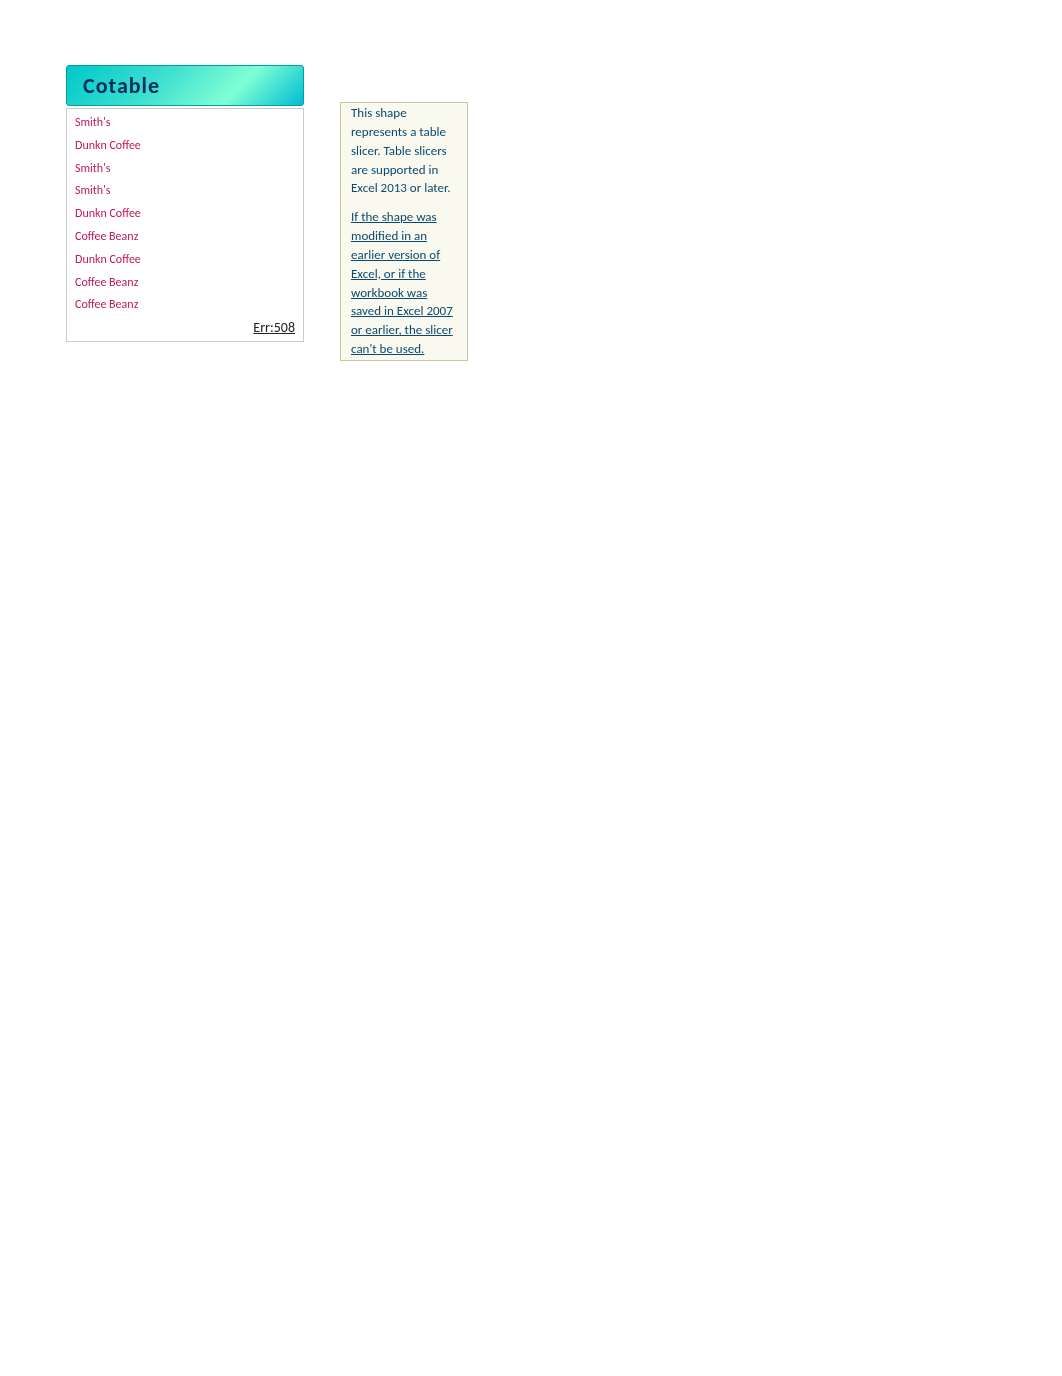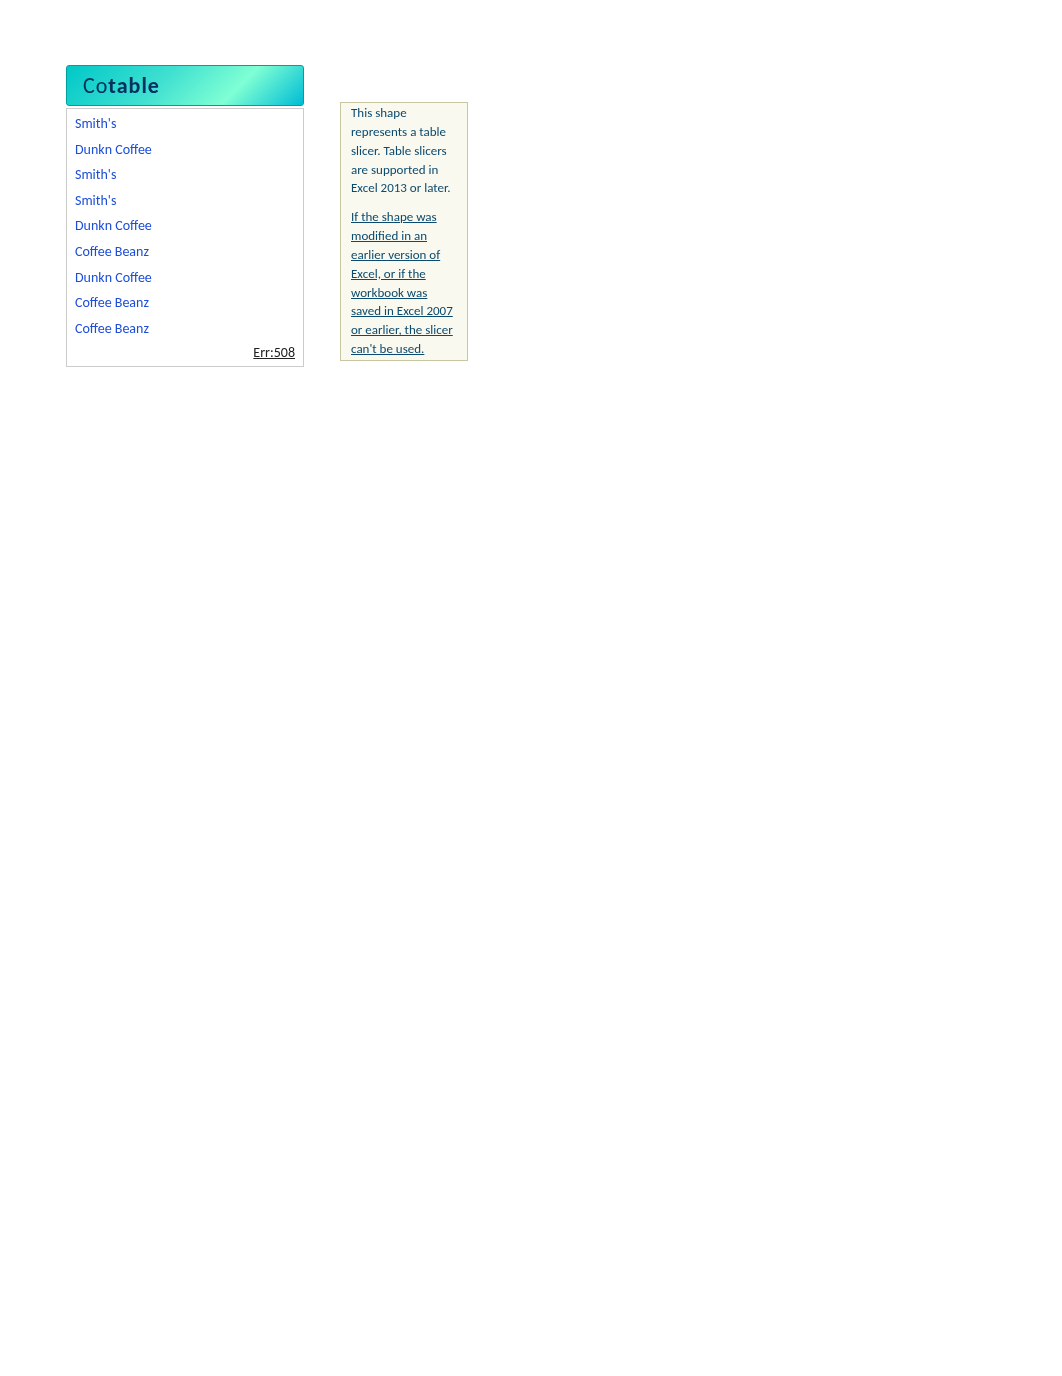--- a/index.html
+++ b/index.html
@@ -35,33 +35,33 @@
     }
 
     .slicer-header-text {
       font-size: 22px;
       font-weight: bold;
       color: #003060;
       letter-spacing: 1px;
     }
 
     .slicer-header-text .bold-part {
-      font-weight: 400;
+      font-weight: 700;
     }
 
     .slicer-items {
       border: 1px solid #cccccc;
       background: #ffffff;
       padding: 2px 0;
     }
 
     .slicer-item {
       padding: 3px 8px;
-      font-size: 14px;
-      color: #1d4ed8;
+      font-size: 12px;
+      color: #be185d;
       line-height: 1.4;
       cursor: pointer;
     }
 
     .slicer-error {
       text-align: right;
       padding: 3px 8px;
       font-size: 14px;
       color: #222222;
       text-decoration: underline;

